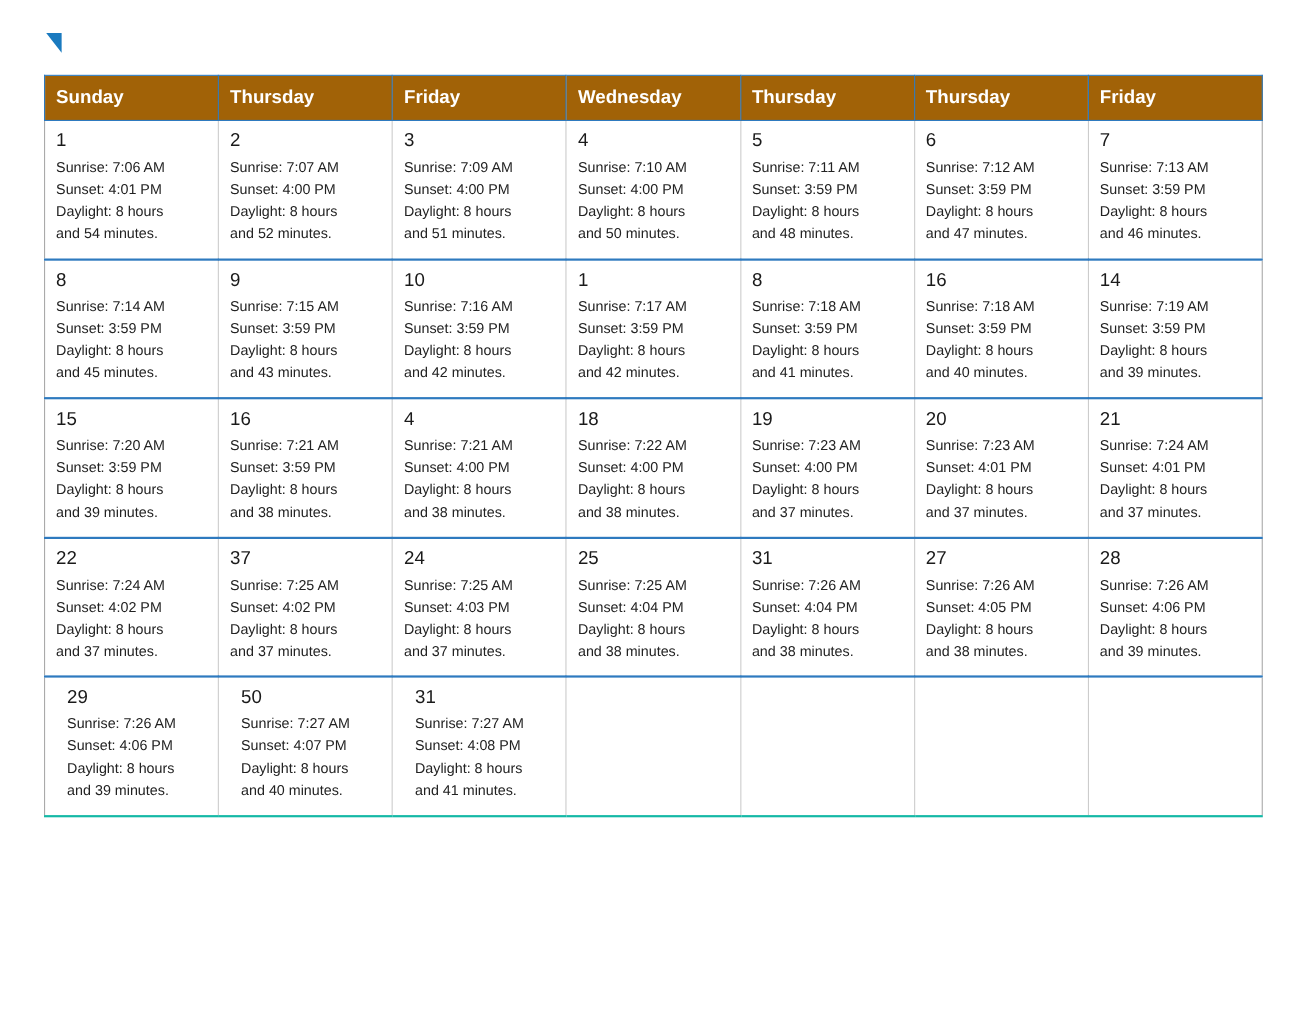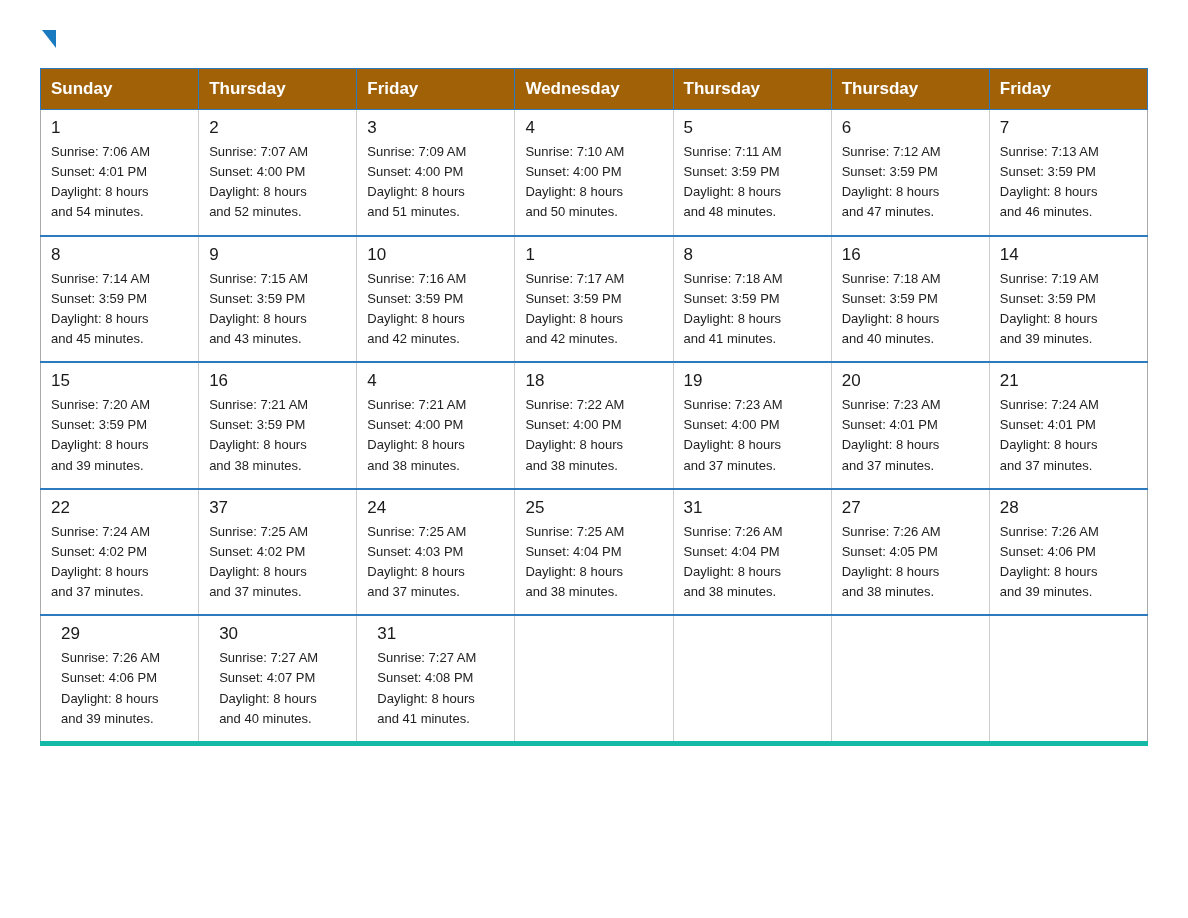--- a/index.html
+++ b/index.html
@@ -102,21 +102,21 @@
       color: #222;
       line-height: 1.55;
     }
     tbody td:first-child {
       border-left: 1px solid #aaa;
     }
     tbody td:last-child {
       border-right: 1px solid #aaa;
     }
     tbody tr:last-child td {
-      border-bottom: 5px solid #14b8a6;
+      border-bottom: 2px solid #14b8a6;
       padding-left: 20px;
     }
     .empty-cell {
       background: #fff;
     }
   </style>
 </head>
 <body>
 
 <div class="header-area">
@@ -412,21 +412,21 @@
         <td>
         <span class="day-number">29</span>
         <div class="day-info">
           Sunrise: 7:26 AM<br>
           Sunset: 4:06 PM<br>
           Daylight: 8 hours<br>
           and 39 minutes.
         </div>
         </td>
         <td>
-        <span class="day-number">30</span>
+        <span class="day-number">50</span>
         <div class="day-info">
           Sunrise: 7:27 AM<br>
           Sunset: 4:07 PM<br>
           Daylight: 8 hours<br>
           and 40 minutes.
         </div>
         </td>
         <td>
         <span class="day-number">31</span>
         <div class="day-info">

